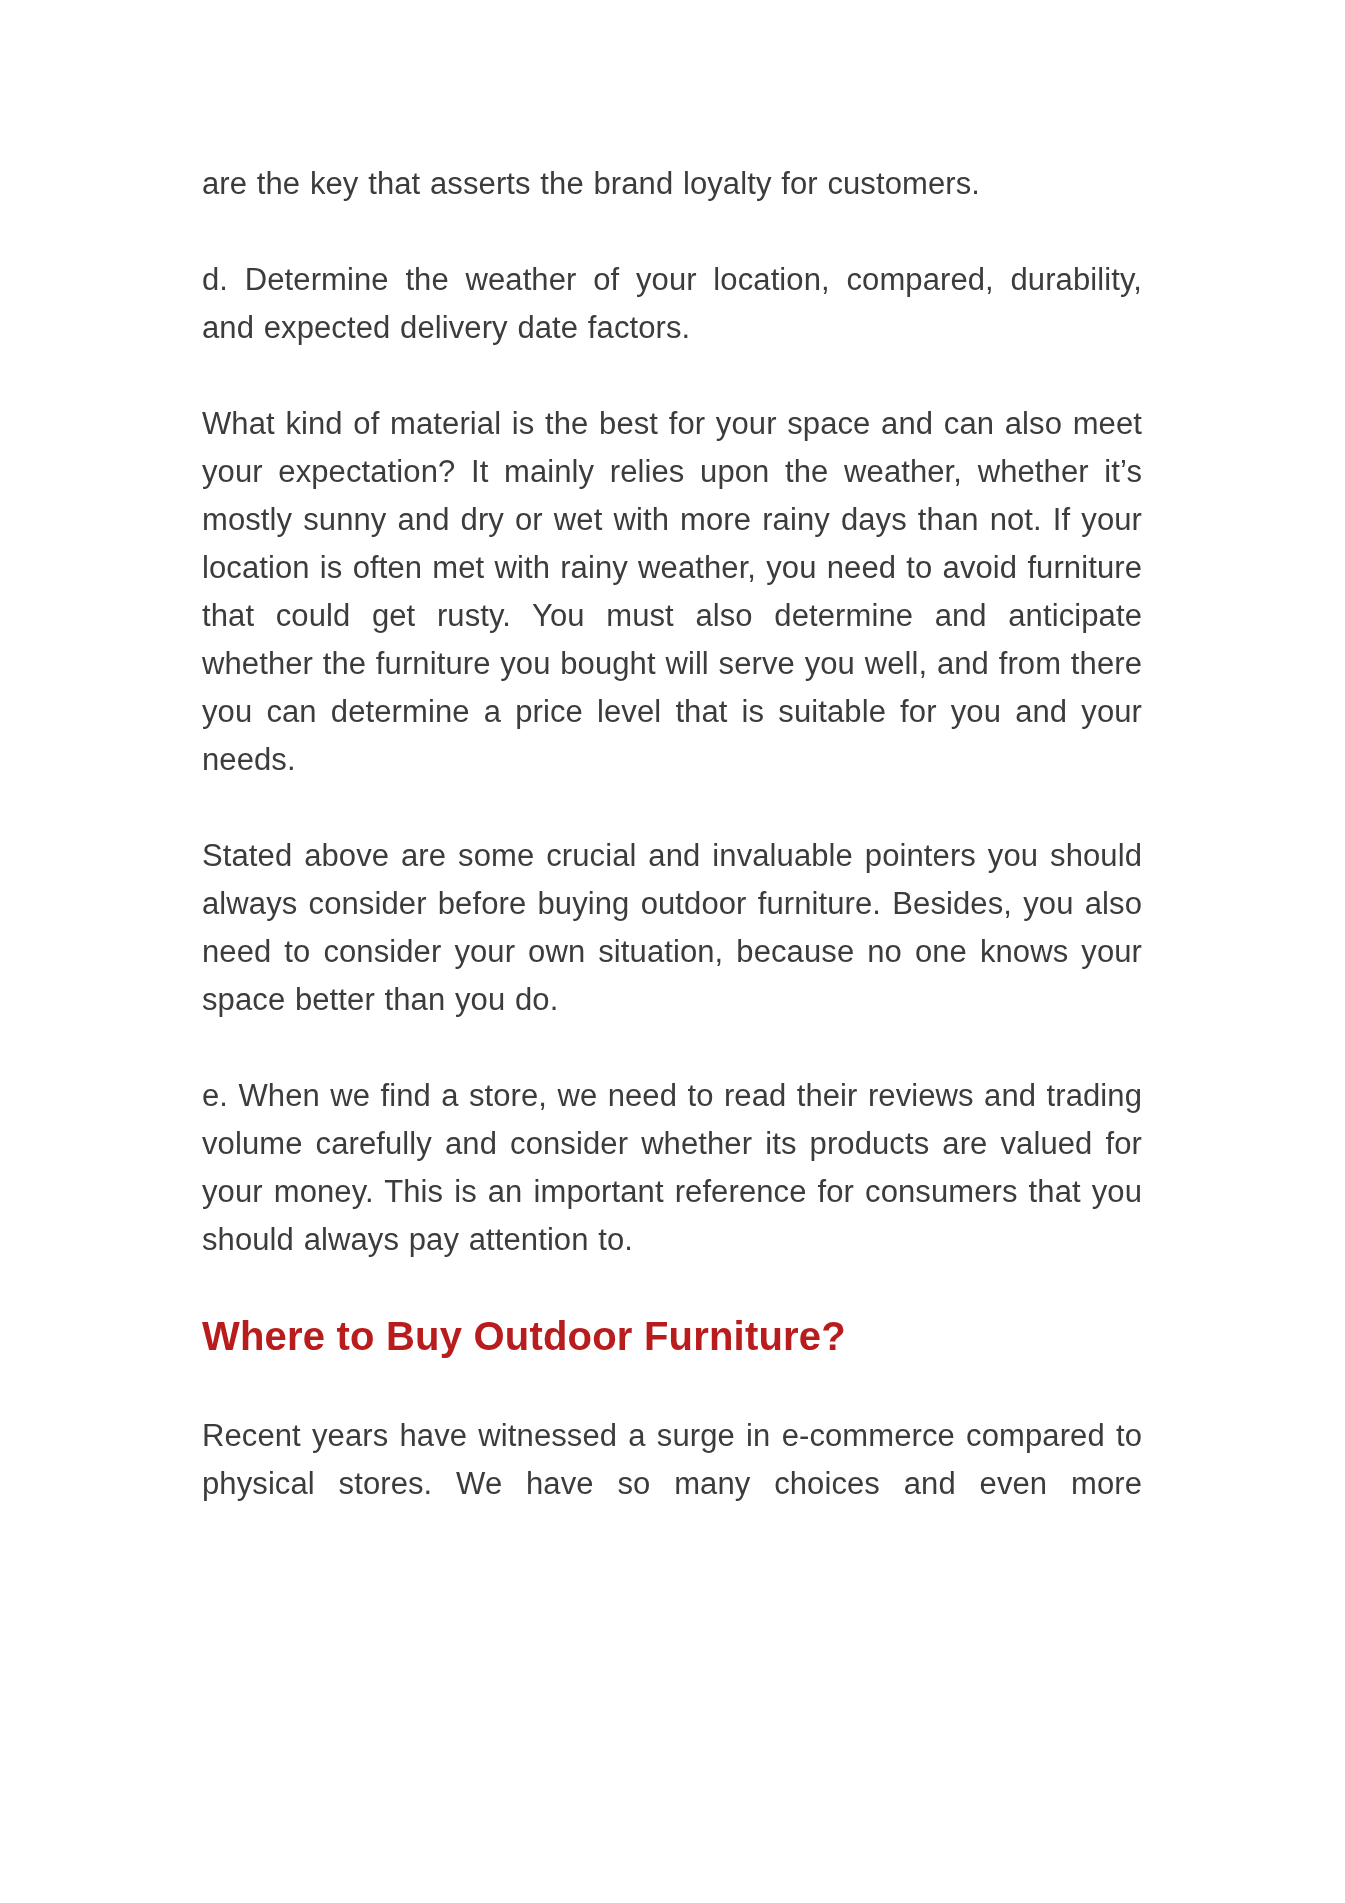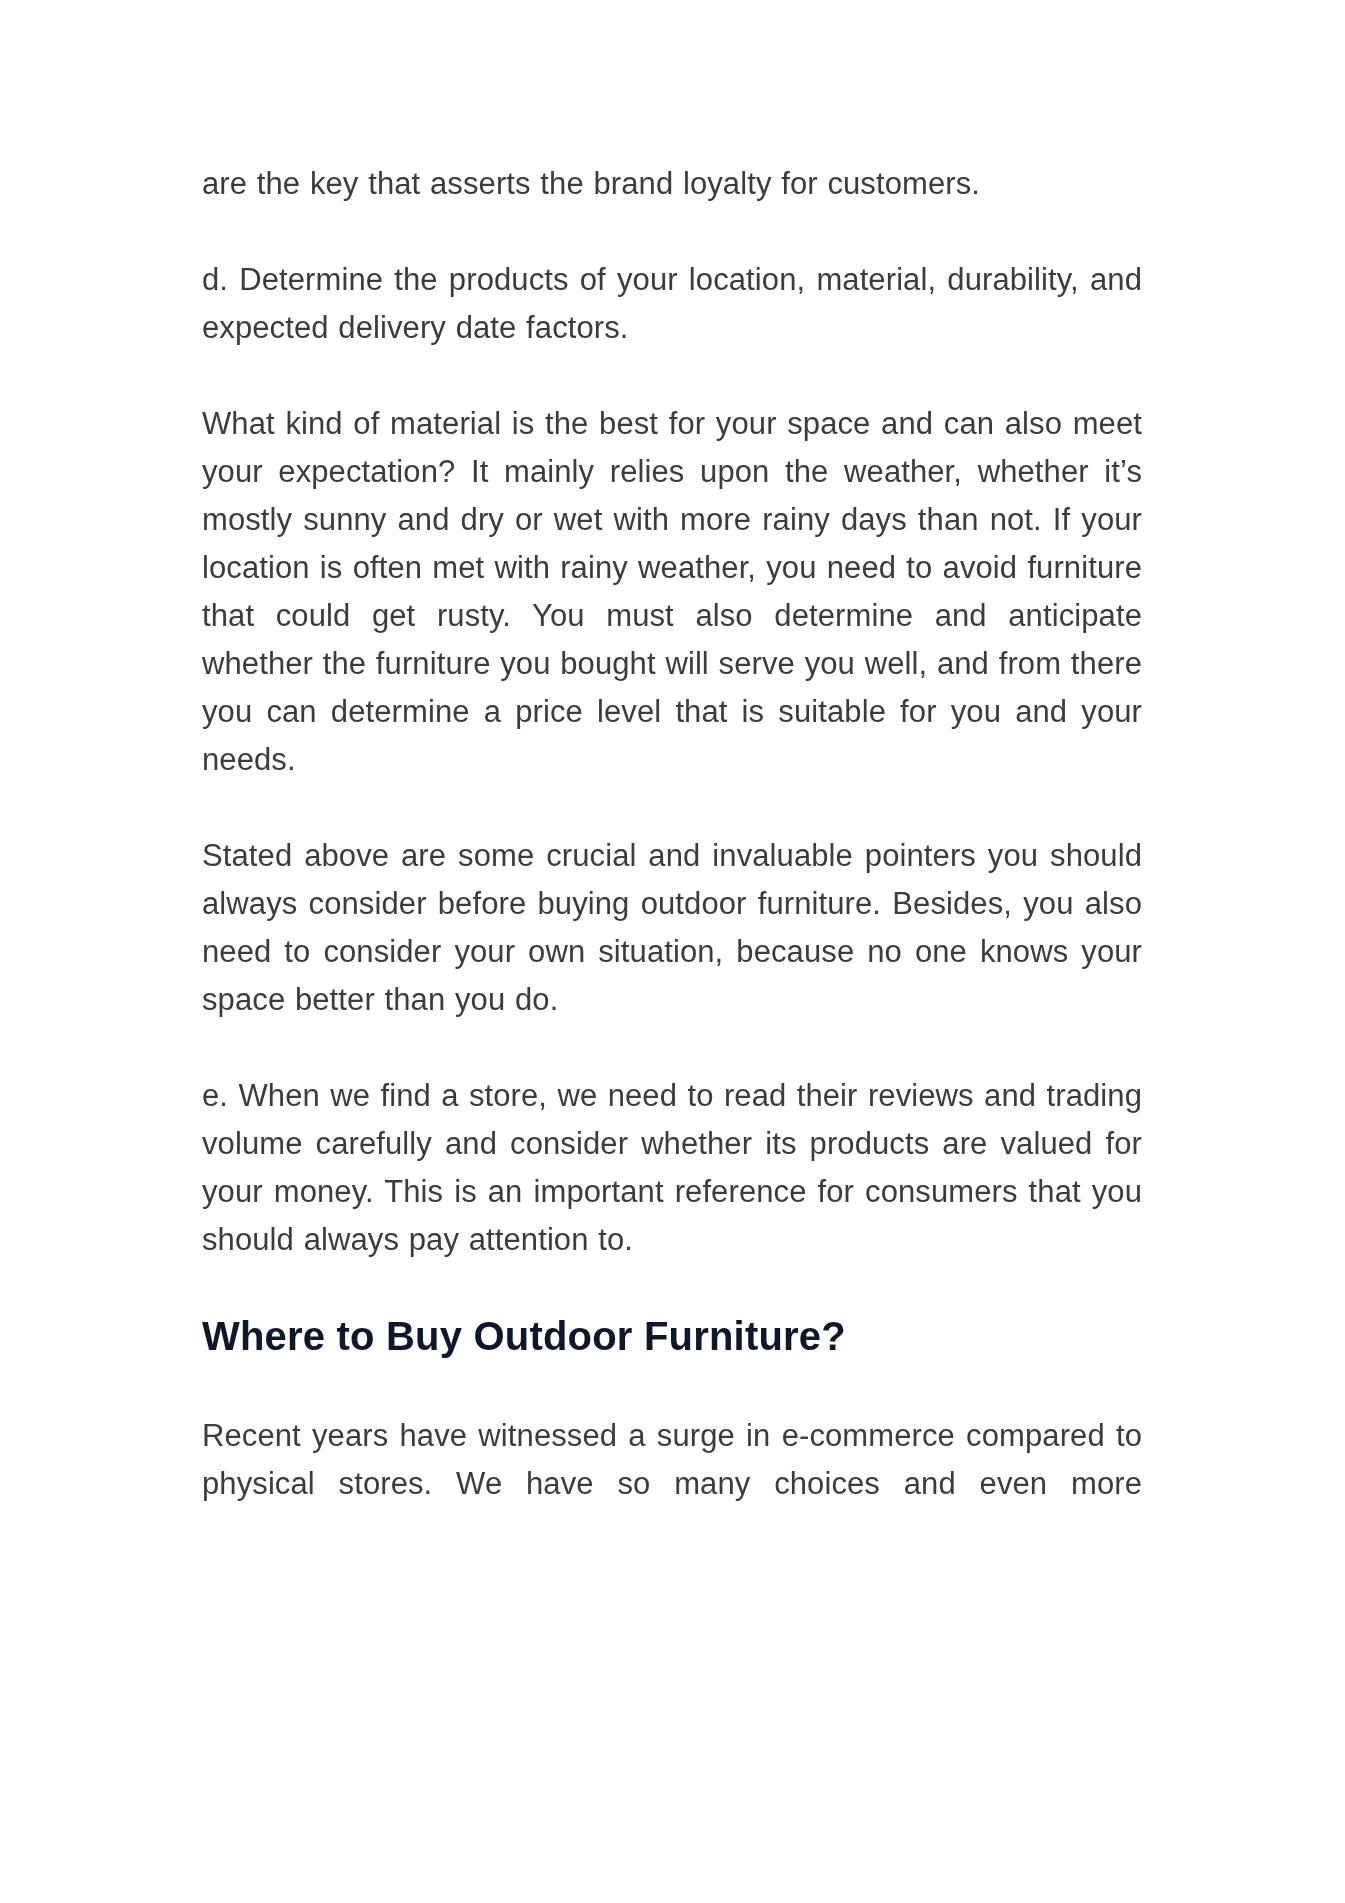--- a/index.html
+++ b/index.html
@@ -30,39 +30,39 @@
     word-spacing: 1px;
   }
   .content p.first {
     margin-top: 0;
   }
   .content h2 {
     margin: 44px 0 44px 0;
     font-size: 40px;
     line-height: 56px;
     font-weight: bold;
-    color: #0f172a;
+    color: #b91c1c;
     letter-spacing: 0.2px;
   }
   a.doc-link {
     color: #4c1d95;
     text-decoration: underline;
     cursor: pointer;
     margin-left: 44px;
   }
 </style>
 </head>
 <body>
 
 <div class="page">
   <div class="content">
 
     <p class="first">are the key that asserts the brand loyalty for customers.</p>
 
-    <p>d. Determine the products of your location, material, durability, and expected delivery date factors.</p>
+    <p>d. Determine the weather of your location, compared, durability, and expected delivery date factors.</p>
 
     <p>What kind of material is the best for your space and can also meet your expectation? It mainly relies upon the weather, whether it’s mostly sunny and dry or wet with more rainy days than not. If your location is often met with rainy weather, you need to avoid furniture that could get rusty. You must also determine and anticipate whether the furniture you bought will serve you well, and from there you can determine a price level that is suitable for you and your needs.</p>
 
 
     <p>Stated above are some crucial and invaluable pointers you should always consider before buying outdoor furniture. Besides, you also need to consider your own situation, because no one knows your space better than you do.</p>
 
     <p>e. When we find a store, we need to read their reviews and trading volume carefully and consider whether its products are valued for your money. This is an important reference for consumers that you should always pay attention to.</p>
 
     <h2>Where to Buy Outdoor Furniture?</h2>
 

